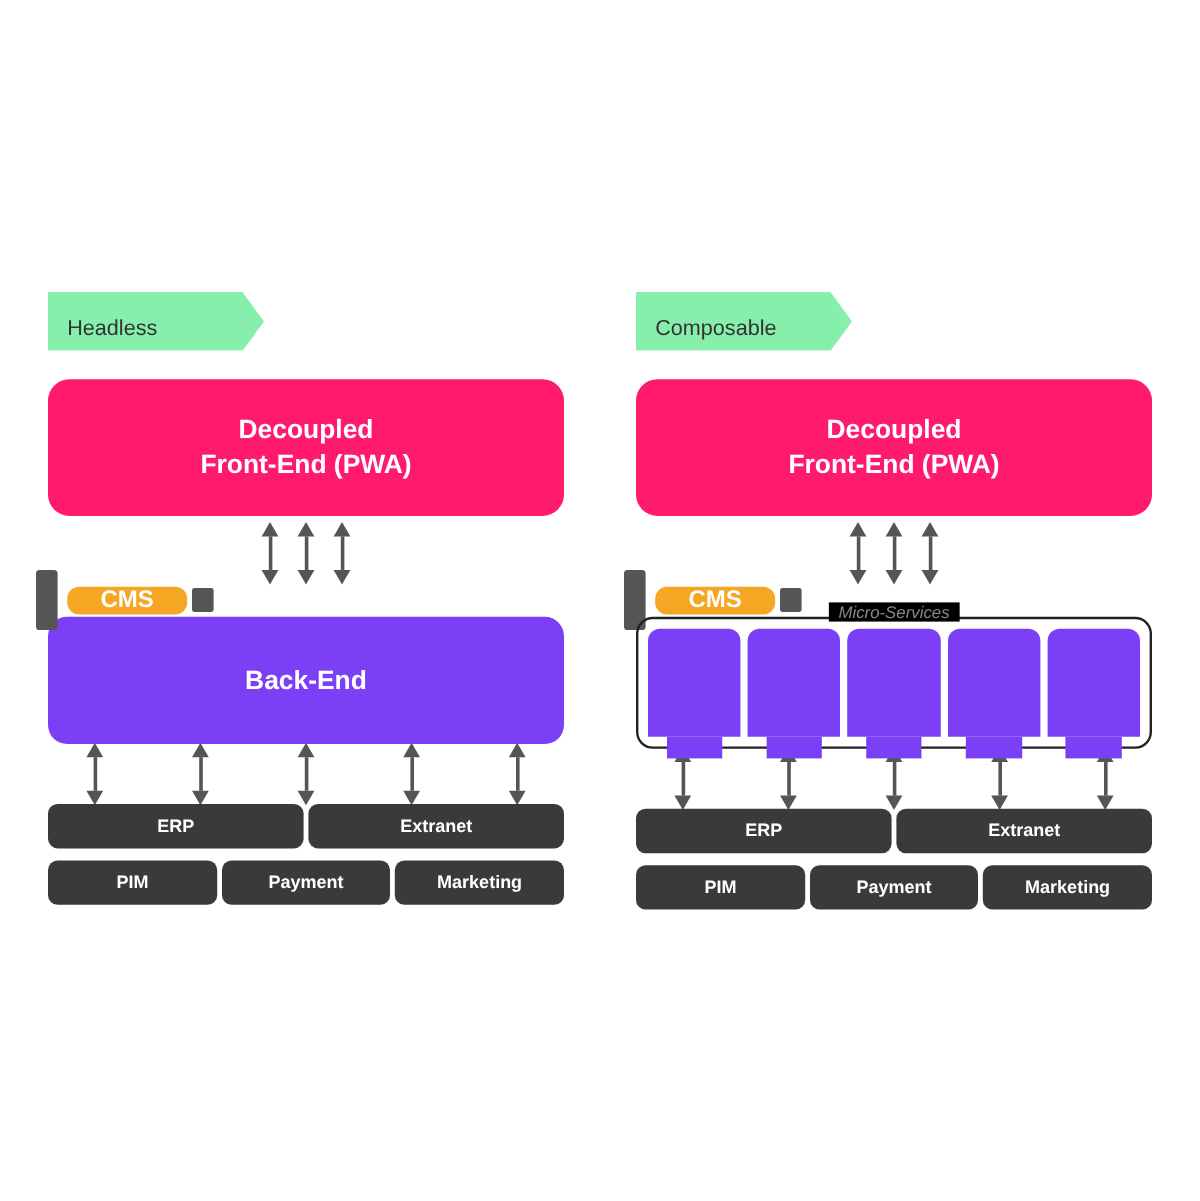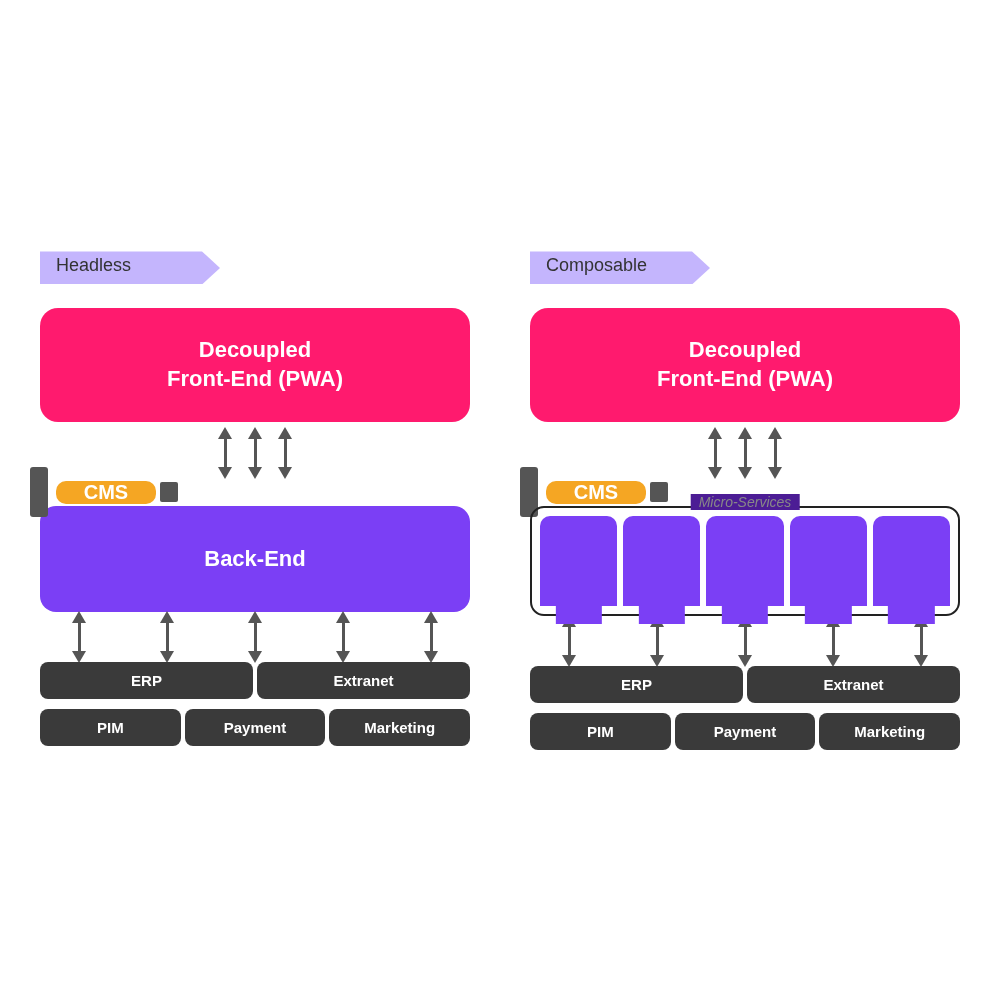--- a/index.html
+++ b/index.html
@@ -26,22 +26,22 @@
       flex: 1;
       display: flex;
       flex-direction: column;
       align-items: center;
       position: relative;
     }
 
     
     .banner {
       position: relative;
-      background: #c4b5fd;
-      padding: 4px 20px 8px 16px;
+      background: #86efac;
+      padding: 20px 20px 8px 16px;
       margin-bottom: 24px;
       align-self: flex-start;
       font-size: 18px;
       font-weight: 500;
       color: #333;
       clip-path: polygon(0 0, calc(100% - 18px) 0, 100% 50%, calc(100% - 18px) 100%, 0 100%);
       min-width: 180px;
     }
 
     
@@ -91,21 +91,21 @@
       border-radius: 14px;
       padding: 8px;
       position: relative;
       background: transparent;
     }
     .microservices-label {
       position: absolute;
       top: -14px;
       left: 50%;
       transform: translateX(-50%);
-      background: #4c1d95;
+      background: #000000;
       padding: 0 8px;
       font-size: 14px;
       color: #888;
       font-style: italic;
       white-space: nowrap;
     }
     .microservices-inner {
       display: flex;
       gap: 6px;
       justify-content: center;

